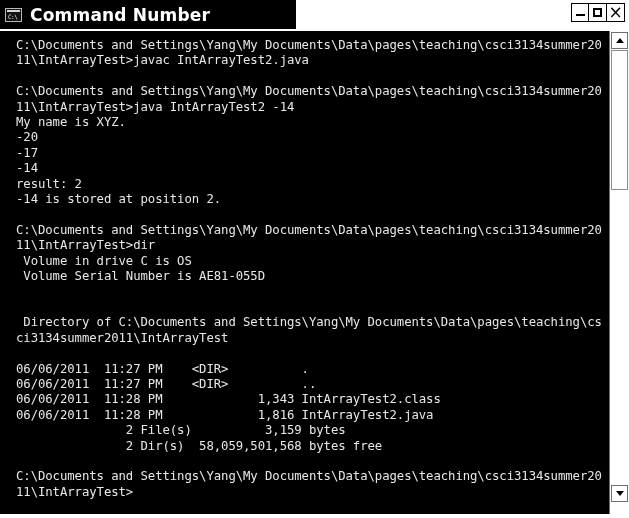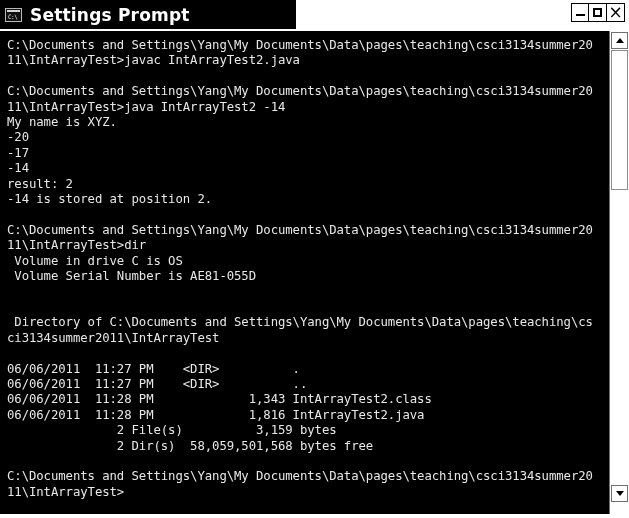--- a/index.html
+++ b/index.html
@@ -141,21 +141,21 @@
     left: 0;
     top: 0;
     width: 609px;
     height: 483px;
     background: #000000;
     overflow: hidden;
   }
 
   #console-text {
     position: absolute;
-    left: 7px;
+    left: 16px;
     top: 7px;
     color: #e8e8e8;
     font-family: "DejaVu Sans Mono", monospace;
     font-size: 12.3px;
     line-height: 15.4px;
     white-space: pre;
     letter-spacing: -0.08px;
     font-weight: normal;
   }
 
@@ -235,21 +235,21 @@
 <body>
 
 <div id="window">
 
   <div id="titlebar">
     <div id="titlebar-black">
       <div id="app-icon">
         <div class="icon-bar"></div>
         <div class="icon-text">C:\</div>
       </div>
-      <div id="title-text">Settings Prompt</div>
+      <div id="title-text">Command Number</div>
     </div>
 
     <div id="winbuttons">
       <div class="winbtn first">
         <div class="glyph-min"></div>
       </div>
       <div class="winbtn">
         <div class="glyph-max"></div>
       </div>
       <div class="winbtn">

